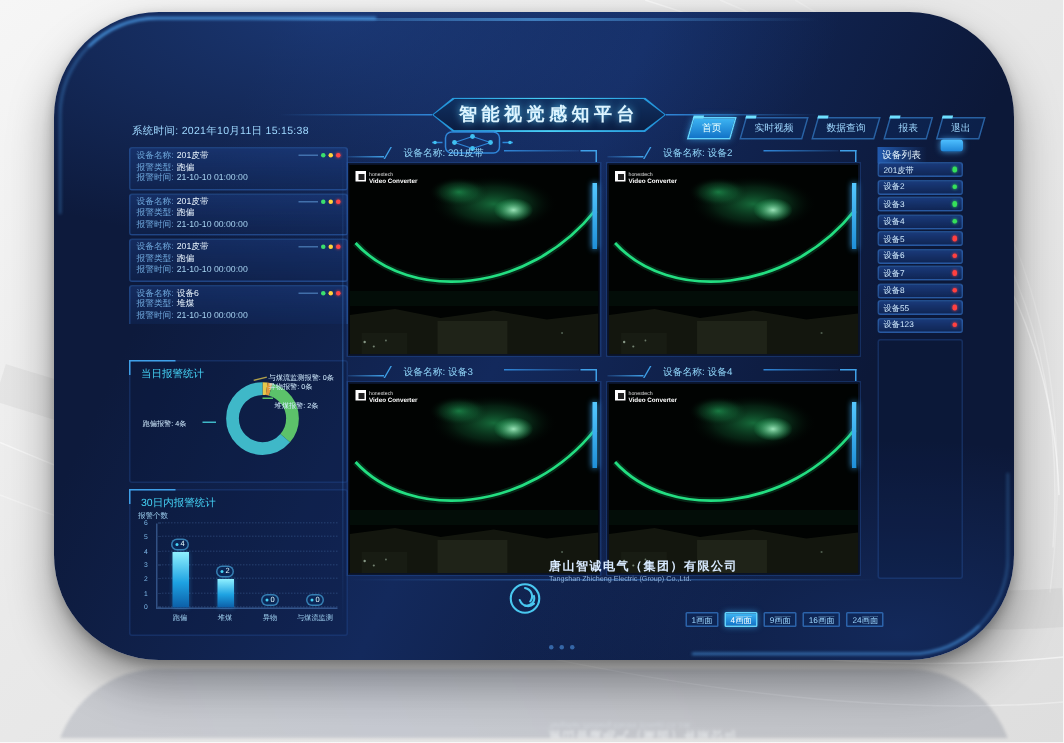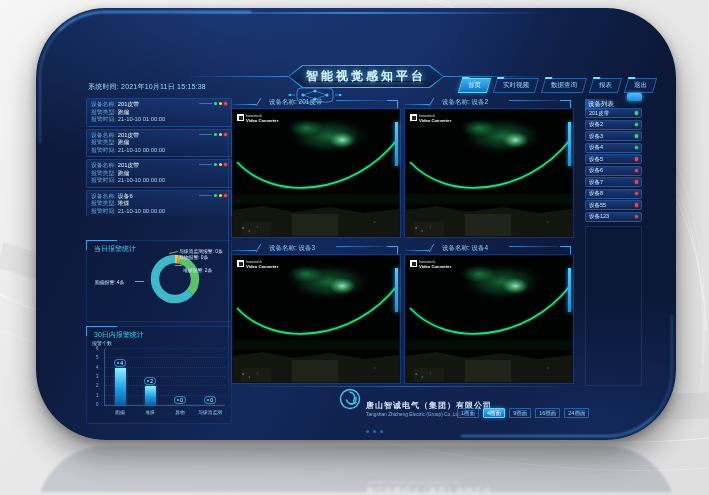--- a/index.html
+++ b/index.html
@@ -20,21 +20,21 @@
   .glow-top{position:absolute;top:4px;left:130px;right:130px;height:2px;background:linear-gradient(90deg,transparent,rgba(95,185,255,.55),transparent);}
   
   .sys-time{position:absolute;left:52px;top:74px;font-size:7px;color:#9fd8ff;letter-spacing:.2px;}
   .hline-l{position:absolute;top:68px;left:150px;width:102px;height:1px;background:linear-gradient(90deg,transparent,#2f86d8);}
   .hline-r{position:absolute;top:68px;left:408px;width:102px;height:1px;background:linear-gradient(90deg,#2f86d8,transparent);}
   .banner-wrap{position:absolute;left:252px;top:57px;width:156px;height:23px;}
   .banner-outer{position:absolute;inset:0;background:linear-gradient(90deg,#1f8fd8,#49d0f7,#1f8fd8);
     clip-path:polygon(14px 0,calc(100% - 14px) 0,100% 50%,calc(100% - 14px) 100%,14px 100%,0 50%);}
   .banner-inner{position:absolute;inset:1px;background:linear-gradient(180deg,#103060,#0b1d42);
     clip-path:polygon(14px 0,calc(100% - 14px) 0,100% 50%,calc(100% - 14px) 100%,14px 100%,0 50%);
-    display:flex;align-items:center;justify-content:center;text-decoration:underline;}
+    display:flex;align-items:center;justify-content:center;}
   .banner-title{font-size:12px;font-weight:bold;color:#dcf4ff;letter-spacing:3px;text-shadow:0 0 6px rgba(90,205,255,.9);white-space:nowrap;}
   .nav-row{position:absolute;left:424px;top:70px;display:flex;gap:6px;}
   .nav-btn{position:relative;height:13px;padding:0 7px;display:flex;align-items:center;border:1px solid rgba(60,140,220,.6);
     background:rgba(12,40,90,.55);transform:skewX(-16deg);cursor:pointer;}
   .nav-btn::before{content:'';position:absolute;left:-1px;top:-2px;width:7px;height:2px;background:#6fe0ff;}
   .nav-btn span{transform:skewX(16deg);font-size:6.5px;color:#9fd8ff;white-space:nowrap;}
   .nav-btn.active{background:linear-gradient(180deg,#3db4f2,#1273c8);border-color:#62d4ff;box-shadow:0 0 5px rgba(60,180,255,.6);}
   .nav-btn.active span{color:#eaffff;}
   
   .circuit{position:absolute;left:252px;top:78px;}
@@ -111,21 +111,21 @@
   .dev-item{position:relative;height:10px;box-sizing:border-box;border-radius:2px;display:flex;align-items:center;justify-content:space-between;padding:0 3px;
     background:linear-gradient(180deg,rgba(35,82,168,.58),rgba(20,50,110,.52));border:1px solid rgba(70,150,240,.35);cursor:pointer;}
   .dev-name{font-size:5.5px;color:#d2ecff;}
   .dev-dot{width:3.5px;height:3.5px;border-radius:50%;display:block;}
   .dev-item.online .dev-dot{background:#35e05a;box-shadow:0 0 2px #35e05a;}
   .dev-item.offline .dev-dot{background:#ff4040;box-shadow:0 0 2px #ff4040;}
   .dev-empty{margin-top:4px;height:158px;border:1px solid rgba(46,98,184,.30);border-radius:2px;background:rgba(10,25,60,.20);}
   
   .footer-line{position:absolute;left:196px;top:378px;width:353px;height:1px;background:linear-gradient(90deg,transparent,rgba(70,150,240,.5),transparent);}
   .logo{position:absolute;left:303px;top:380px;width:22px;height:22px;}
-  .company{position:absolute;left:330px;top:392px;}
+  .company{position:absolute;left:330px;top:364px;}
   .company-cn{font-size:8px;font-weight:bold;color:#d8eaff;letter-spacing:1px;white-space:nowrap;}
   .company-en{font-size:4.8px;color:#8fb0d8;margin-top:1px;white-space:nowrap;}
   .layout-btns{position:absolute;left:421px;top:400px;display:flex;gap:4px;}
   .layout-btn{min-width:20px;height:10px;padding:0 3px;box-sizing:border-box;display:flex;align-items:center;justify-content:center;
     font-size:5.5px;color:#9fd8ff;border:1px solid rgba(70,150,240,.55);background:rgba(12,40,90,.5);border-radius:1px;cursor:pointer;white-space:nowrap;}
   .layout-btn.active{background:linear-gradient(180deg,#3db4f2,#1273c8);color:#fff;border-color:#62d4ff;box-shadow:0 0 4px rgba(60,180,255,.6);}
   .bottom-dots{position:absolute;left:330px;bottom:7px;display:flex;gap:4px;}
   .bottom-dots i{width:3px;height:3px;border-radius:50%;background:rgba(90,170,255,.5);display:block;}
   
   .reflection{position:absolute;left:36px;top:446px;width:640px;height:46px;overflow:hidden;opacity:.14;filter:blur(1.2px);transform:scaleY(-1);pointer-events:none;}

